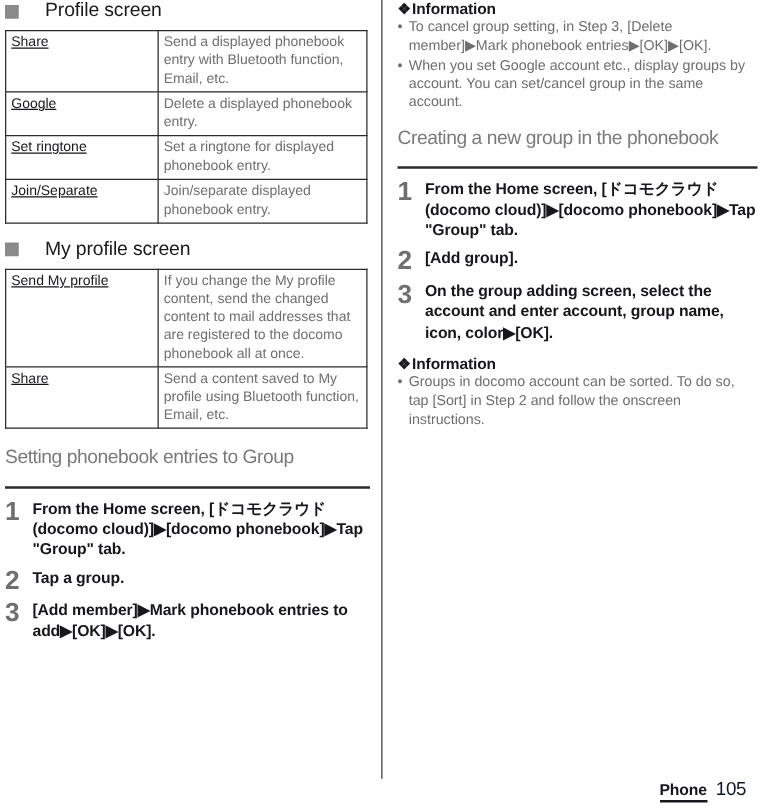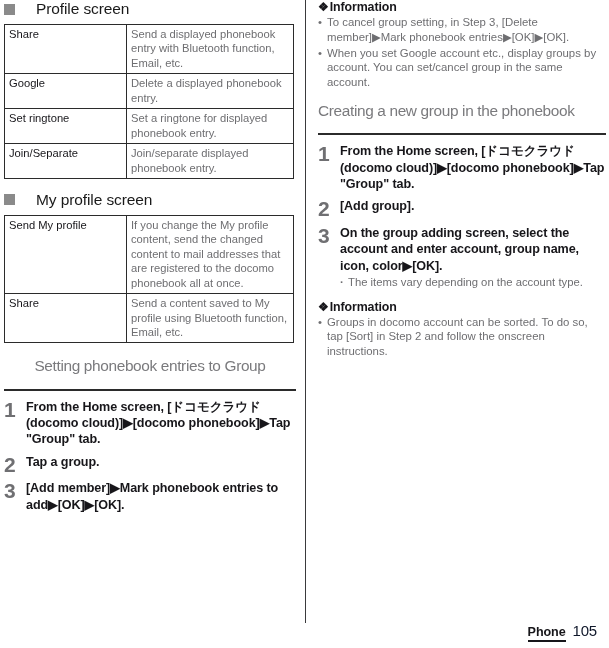--- a/index.html
+++ b/index.html
@@ -66,20 +66,21 @@
     border: 1px solid #2b2b2b;
     vertical-align: top;
     padding: 2px 4px 3px 4px;
     line-height: 1.29;
     font-size: 11.2px;
   }
   table.spec td.k {
     width: 113px;
     color: #17161a;
     font-weight: 400;
+    text-decoration: underline;
   }
   table.spec td.v {
     color: #6e6e71;
   }
 
   
   .sec-head {
     color: #7a7a7d;
     font-size: 15.4px;
     font-weight: 400;
@@ -185,21 +186,21 @@
   .footer-page {
     font-size: 15px;
     color: #0f172a;
     letter-spacing: -0.2px;
   }
 
   .mt6  { margin-top: 6px; }
   .mt8  { margin-top: 8px; }
   .mt10 { margin-top: 10px; }
   .mt12 { margin-top: 12px; }
-  .mt14 { margin-top: 14px; text-align: center; }
+  .mt14 { margin-top: 14px; }
 </style>
 </head>
 <body>
 
 <div class="page">
 
   <div class="col-divider"></div>
 
   <div class="col col-left">
 
@@ -294,21 +295,20 @@
       <div class="step-num">2</div>
       <div class="step-body">
         <div class="step-text">[Add group].</div>
       </div>
     </div>
 
     <div class="step mt6">
       <div class="step-num">3</div>
       <div class="step-body">
         <div class="step-text">On the group adding screen, select the account and enter account, group name, icon, color▶[OK].</div>
-        <div class="step-note">The items vary depending on the account type.</div>
       </div>
     </div>
 
     <div class="info-head mt10">
       <span class="info-glyph">❖</span>
       <span>Information</span>
     </div>
     <div class="info-item">Groups in docomo account can be sorted. To do so, tap [Sort] in Step 2 and follow the onscreen instructions.</div>
 
   </div>

